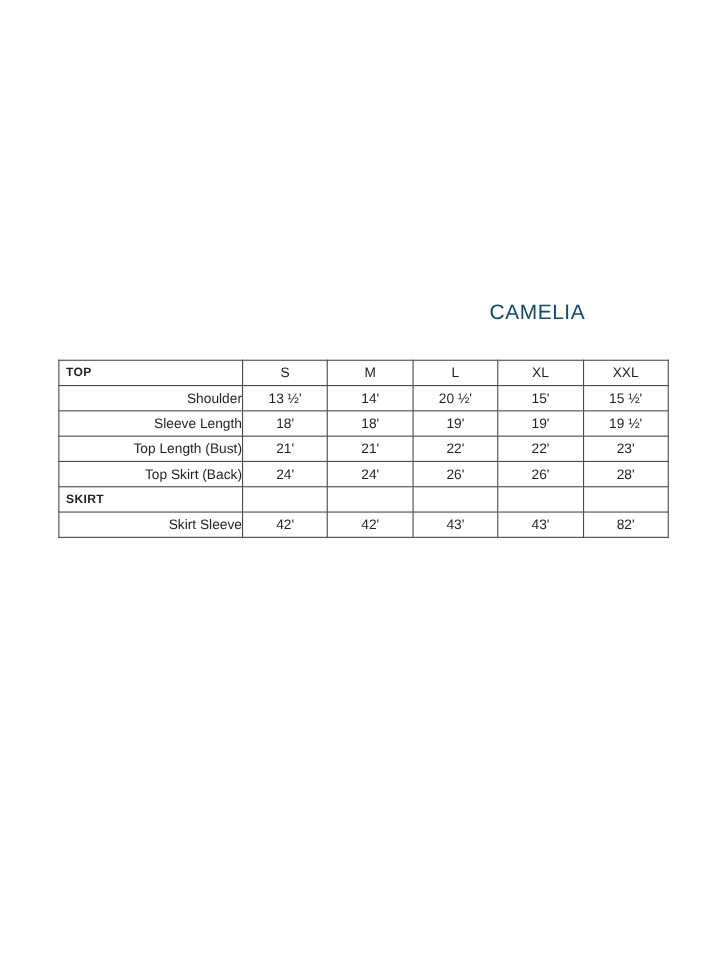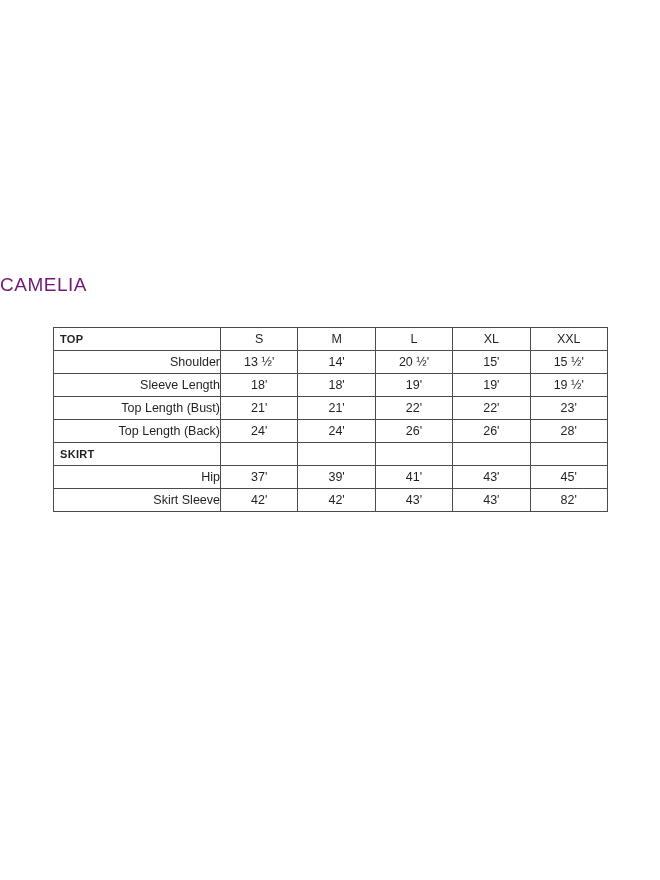--- a/index.html
+++ b/index.html
@@ -20,24 +20,24 @@
     left: 0;
     top: 0;
     width: 660px;
     height: 880px;
   }
   .title {
     position: absolute;
     left: 0;
     top: 274px;
     width: 532px;
-    text-align: left;
+    text-align: right;
     font-size: 19px;
     letter-spacing: 0.5px;
-    color: #701a75;
+    color: #0c4a6e;
   }
   .table-wrap {
     position: absolute;
     left: 53px;
     top: 327px;
     width: 554px;
   }
   table.size-chart {
     border-collapse: collapse;
     width: 554px;
@@ -121,46 +121,38 @@
         <tr>
           <td class="row-label">Top Length (Bust)</td>
           <td class="value">21'</td>
           <td class="value">21'</td>
           <td class="value">22'</td>
           <td class="value">22'</td>
           <td class="value">23'</td>
         </tr>
 
         <tr>
-          <td class="row-label">Top Length (Back)</td>
+          <td class="row-label">Top Skirt (Back)</td>
           <td class="value">24'</td>
           <td class="value">24'</td>
           <td class="value">26'</td>
           <td class="value">26'</td>
           <td class="value">28'</td>
         </tr>
 
         <tr>
           <td class="section-label">SKIRT</td>
           <td class="value"></td>
           <td class="value"></td>
           <td class="value"></td>
           <td class="value"></td>
           <td class="value"></td>
         </tr>
 
 
-        <tr>
-          <td class="row-label">Hip</td>
-          <td class="value">37'</td>
-          <td class="value">39'</td>
-          <td class="value">41'</td>
-          <td class="value">43'</td>
-          <td class="value">45'</td>
-        </tr>
 
         <tr>
           <td class="row-label">Skirt Sleeve</td>
           <td class="value">42'</td>
           <td class="value">42'</td>
           <td class="value">43'</td>
           <td class="value">43'</td>
           <td class="value">82'</td>
         </tr>
       </tbody>

